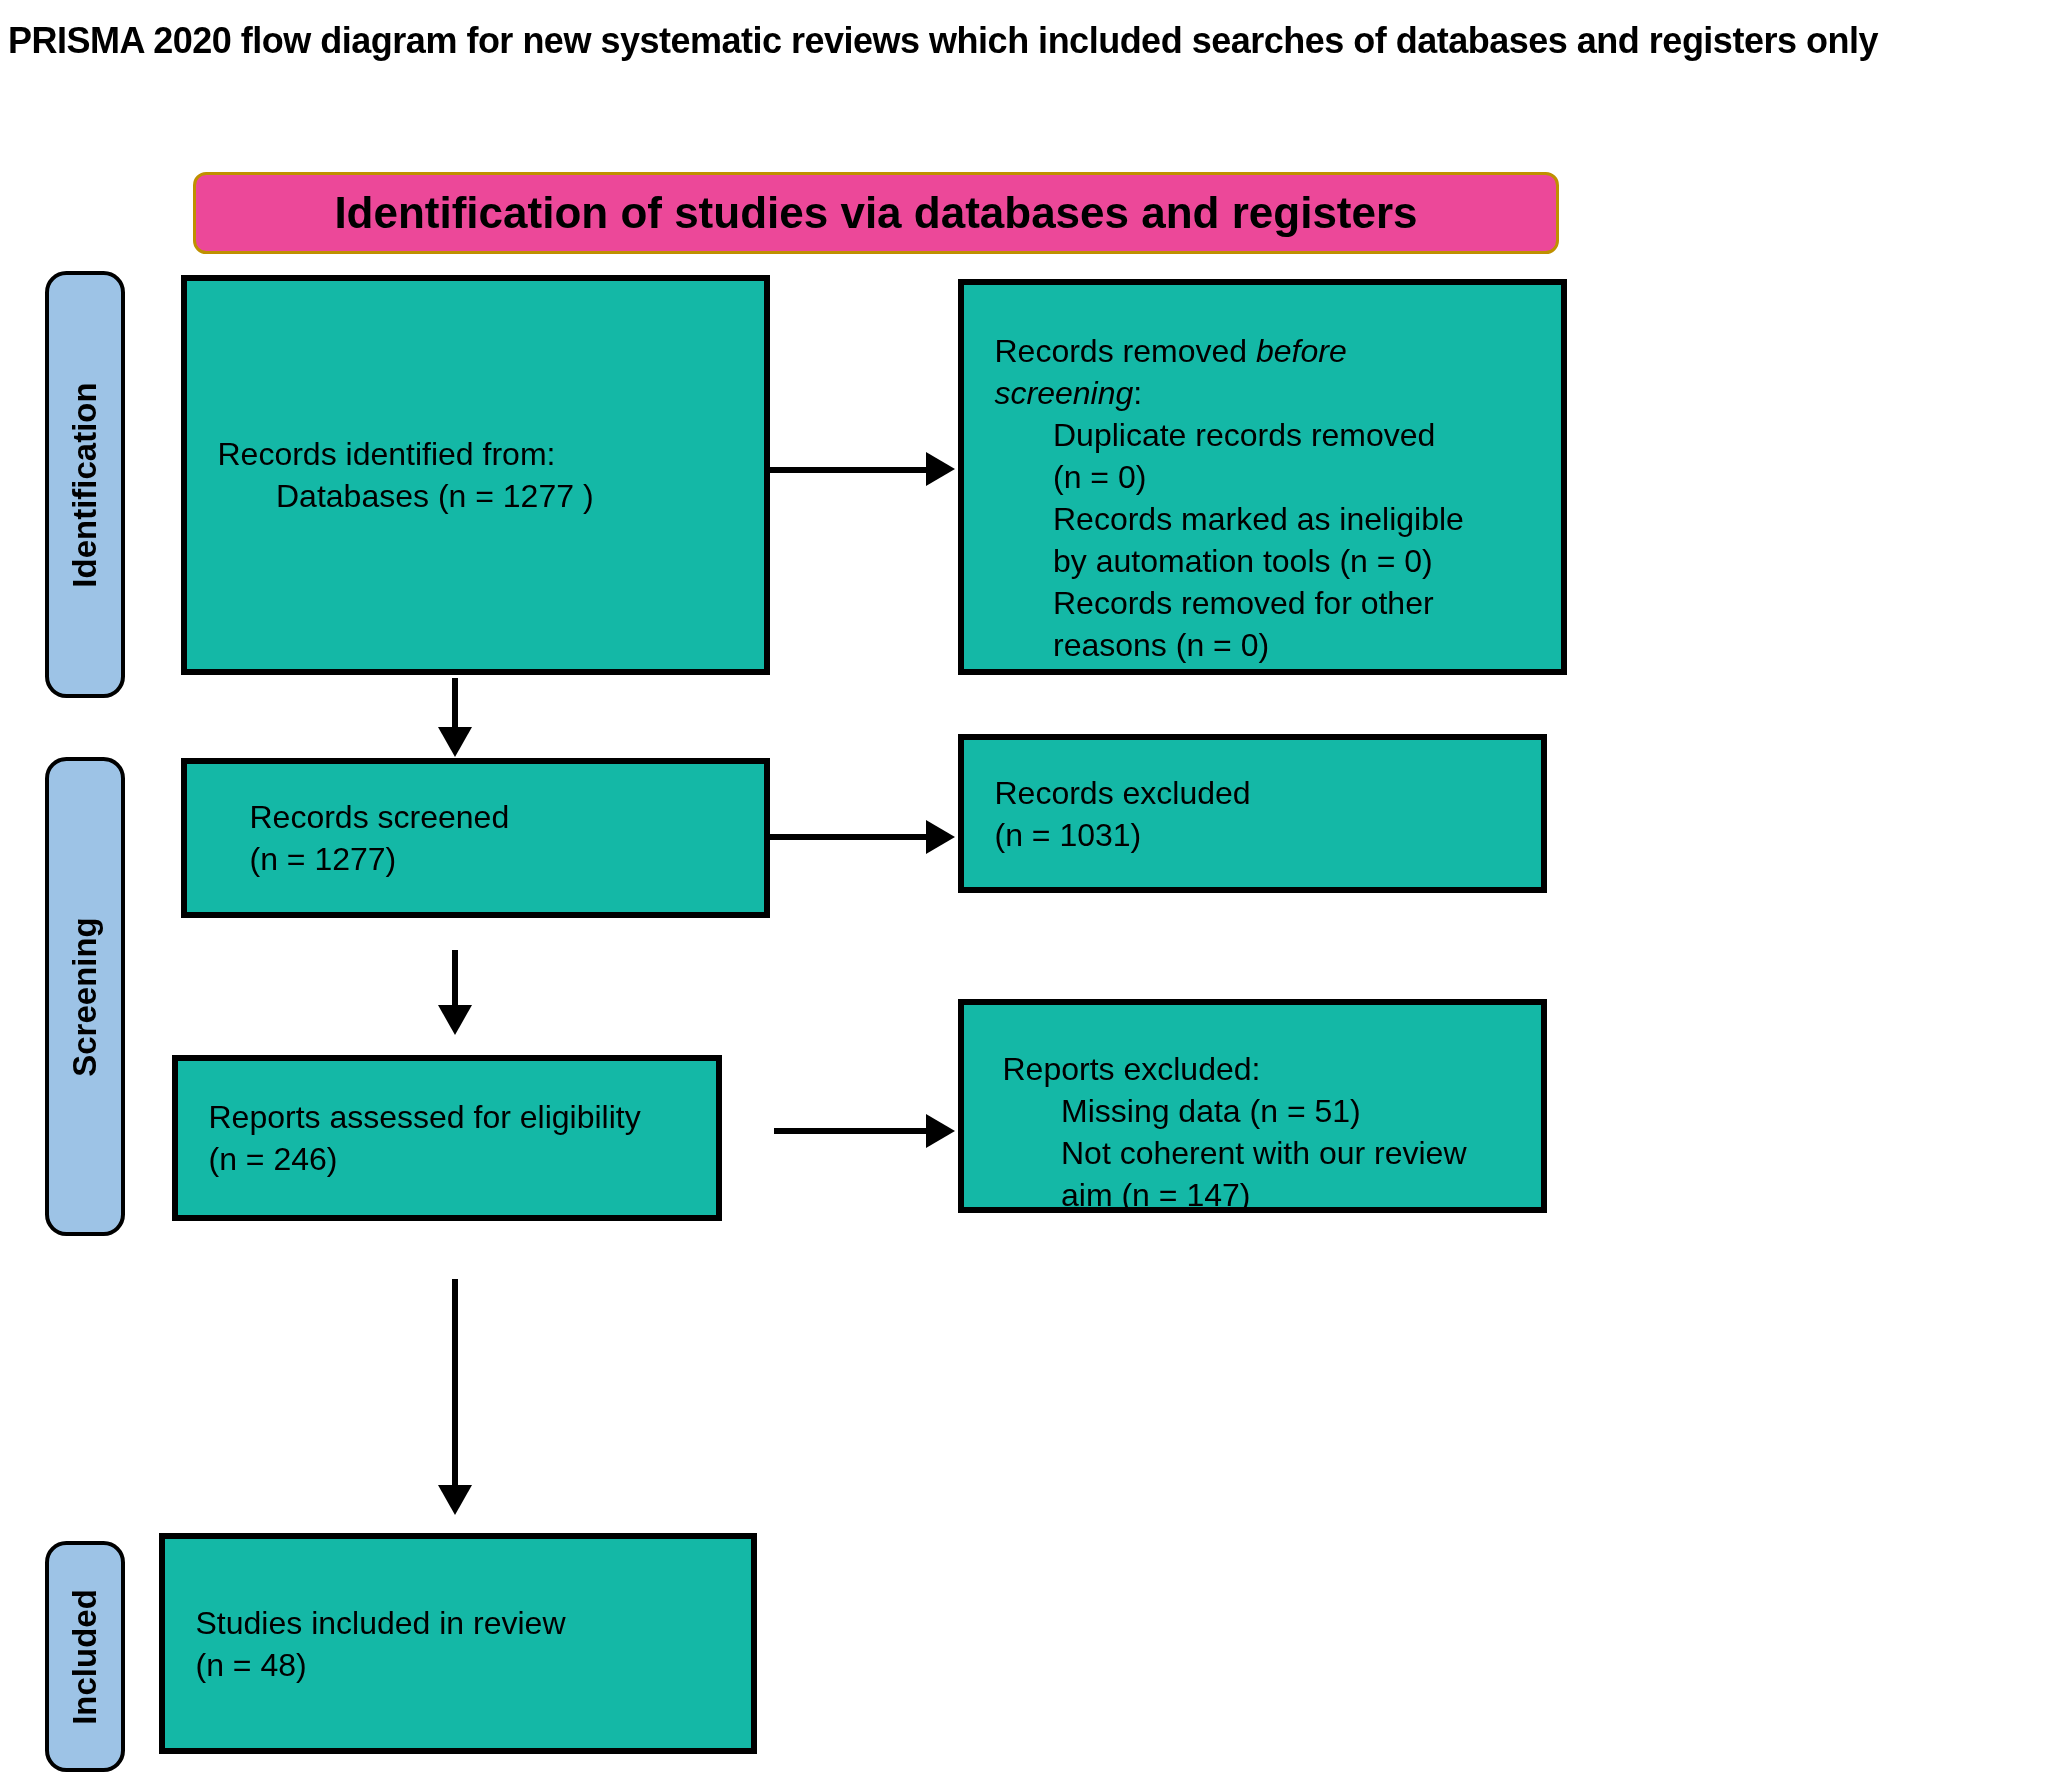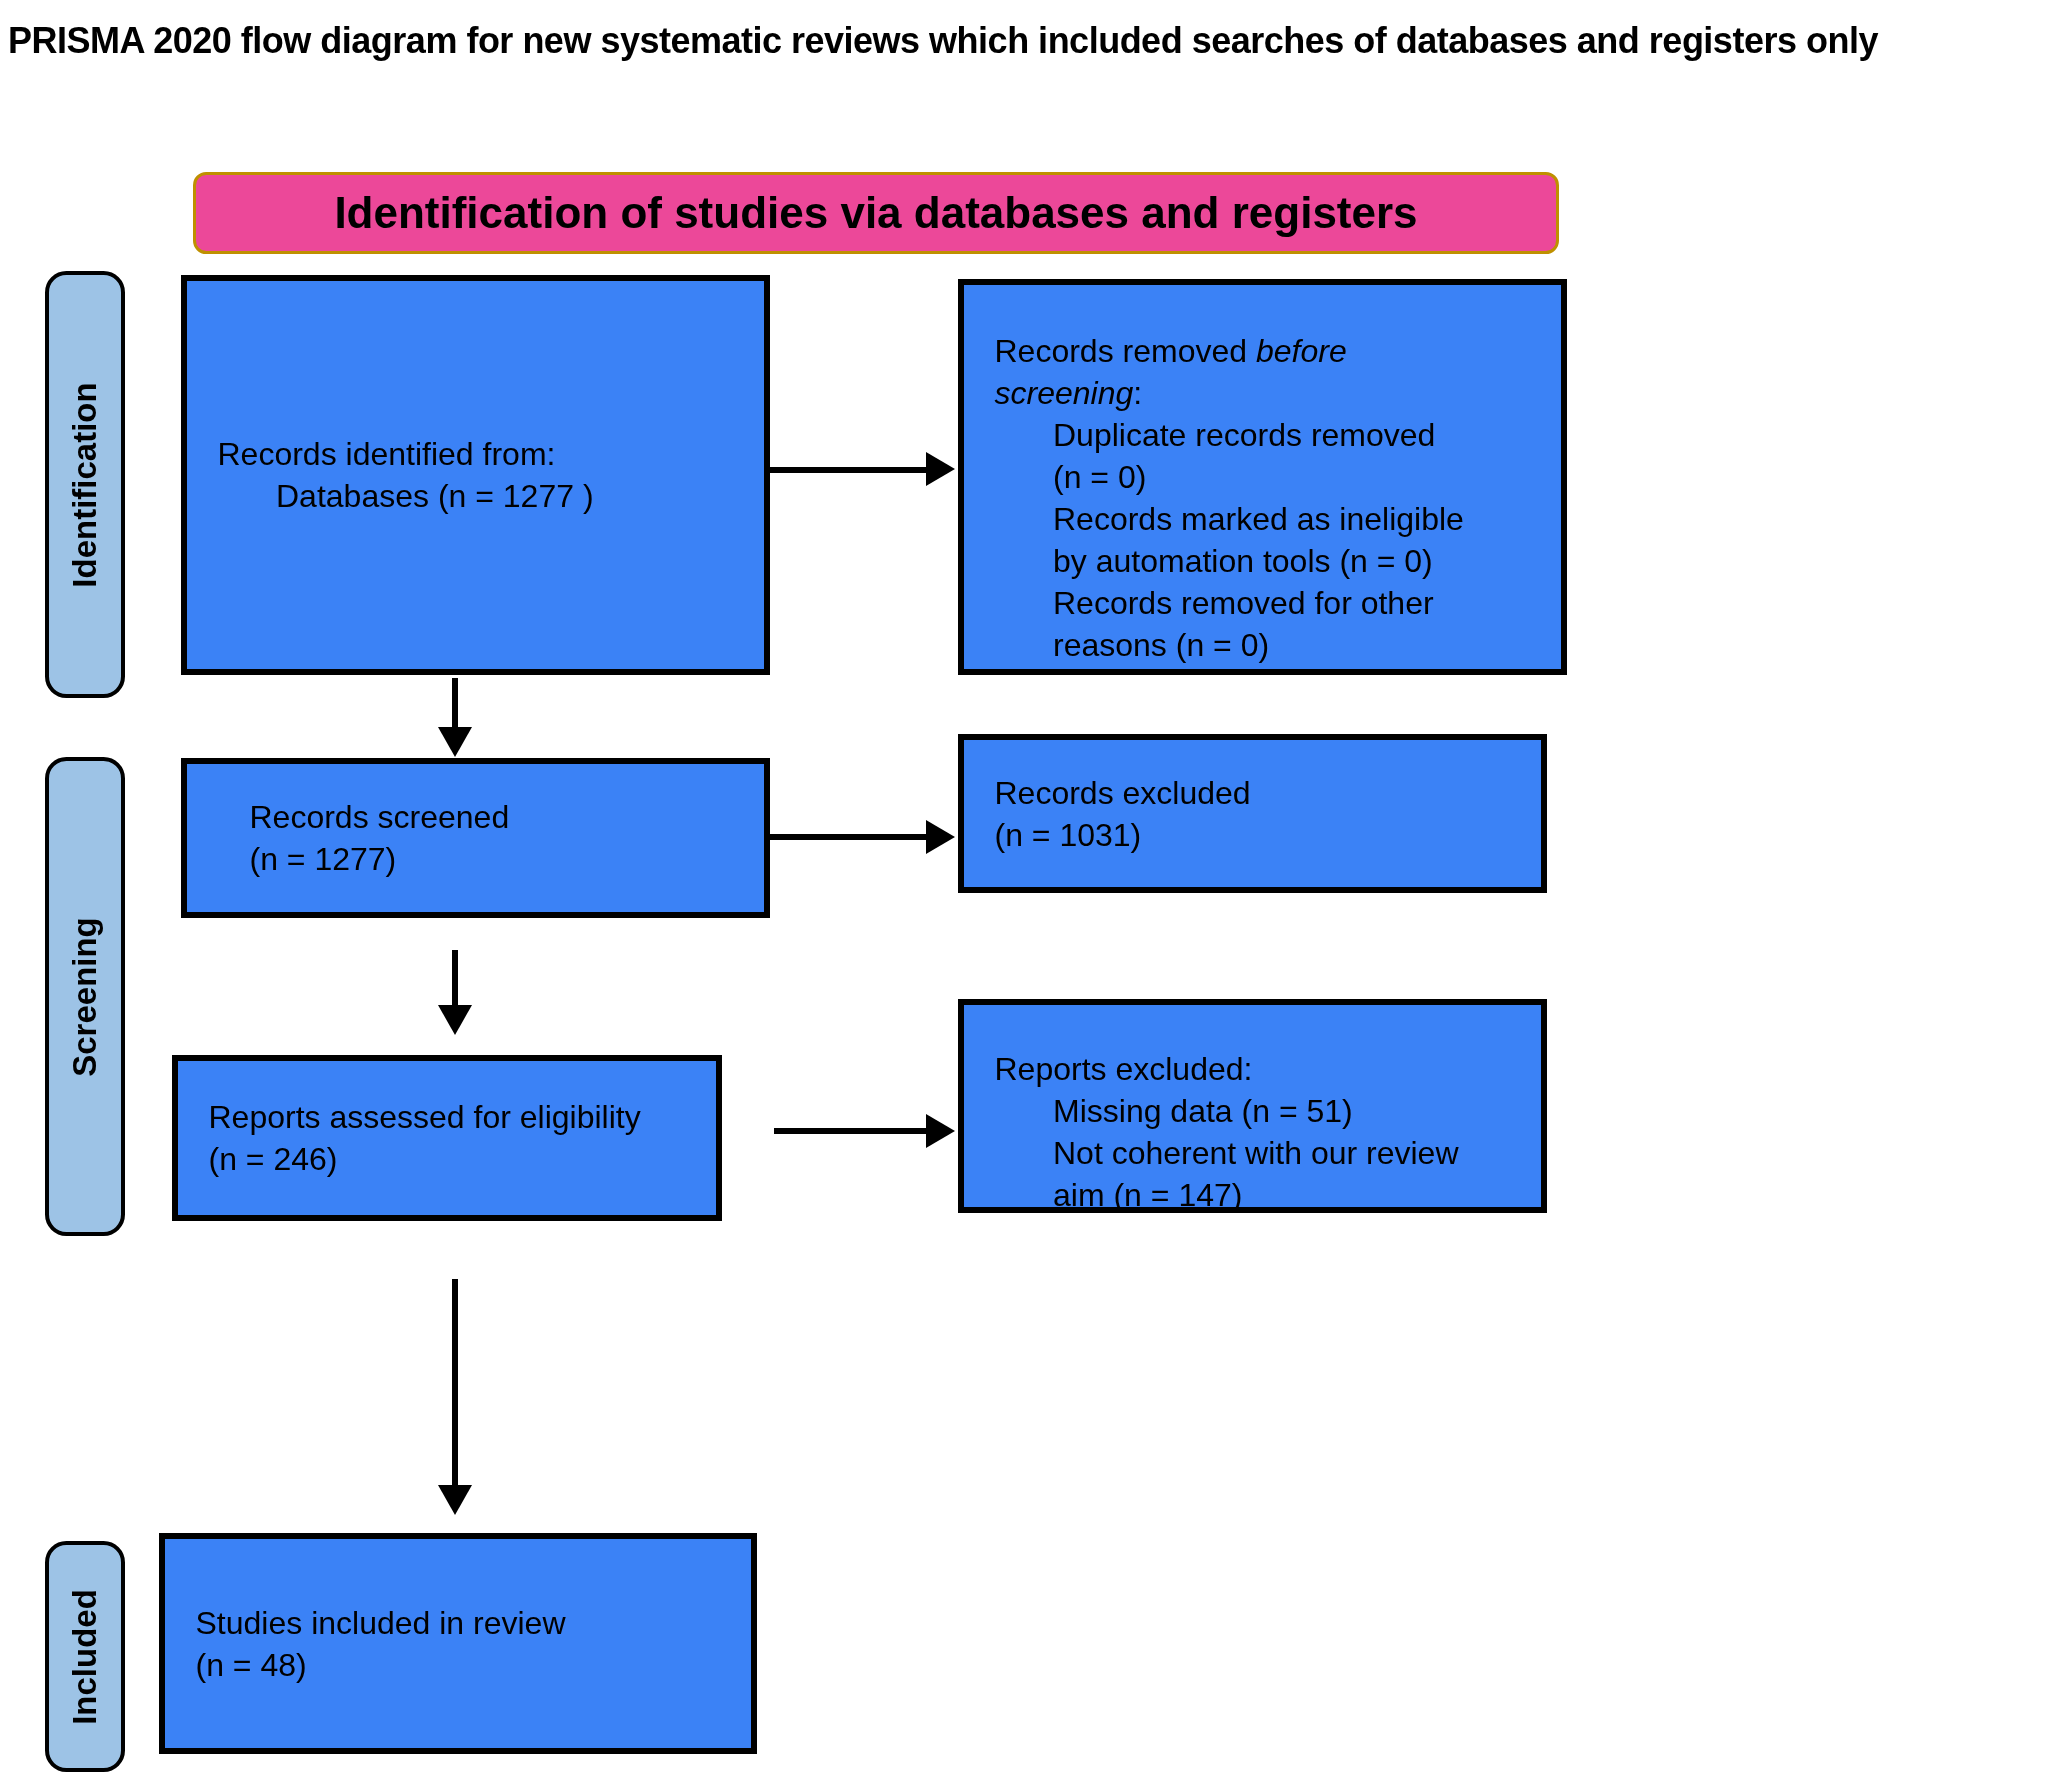--- a/index.html
+++ b/index.html
@@ -44,37 +44,37 @@
   .stage span{
     transform:rotate(-90deg);
     white-space:nowrap;
     font-size:33px; font-weight:bold;
   }
   .stage.identification{ top:271px; height:427px; }
   .stage.screening{ top:757px; height:479px; }
   .stage.included{ top:1541px; height:231px; }
   .fbox{
     position:absolute;
-    background:#3b82f6;
+    background:#14b8a6;
     border:6.6px solid #000;
     box-sizing:border-box;
     font-size:32px;
     line-height:42px;
     display:flex;
     flex-direction:column;
   }
   .fbox.vcenter{ justify-content:center; }
   .fbox .ln{ padding-left:30.5px; }
   .fbox .ln.indent{ padding-left:89px; }
   .box-identified{ left:181px; top:275px;  width:589px; height:400px; }
   .box-removed  { left:958px; top:279px;  width:609px; height:396px; padding-top:45px; }
   .box-screened { left:181px; top:758px;  width:589px; height:160px;padding-left:32px; }
   .box-excluded { left:958px; top:734px; width:589px; height:159px; }
   .box-assessed { left:172px; top:1055px;  width:550px; height:166px; }
-  .box-repexcl  { left:958px; top:999px; width:589px; height:214px; padding-top:43px; }
+  .box-repexcl  { left:958px; top:999px; width:589px; height:214px; padding-top:43px;padding-left:8px; }
   .box-included { left:159px; top:1533px;  width:598px; height:221px; }
   .it{ font-style:italic; }
   .hline{
     position:absolute; height:6.1px; background:#000;
   }
   .vline{
     position:absolute; width:6.1px; background:#000;
   }
   .head-right{
     position:absolute; width:0; height:0;

